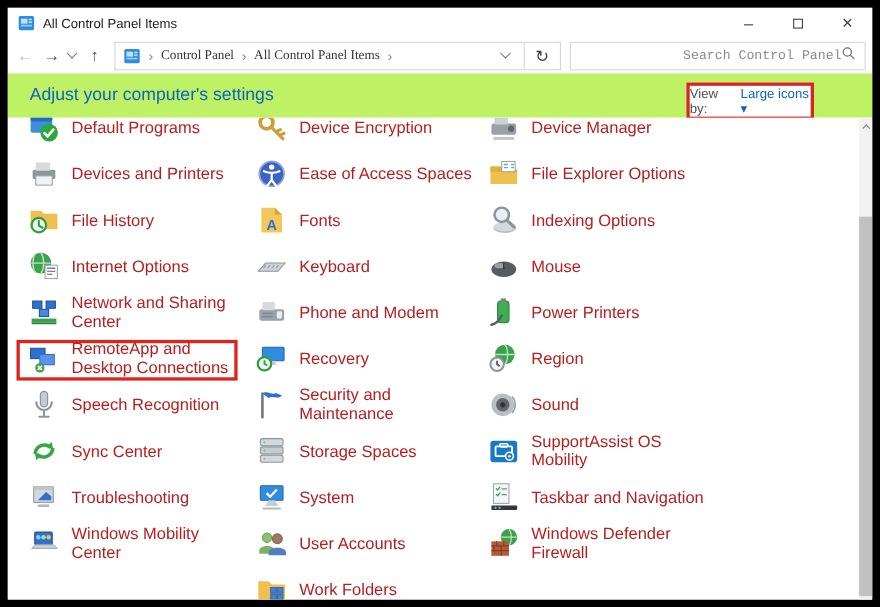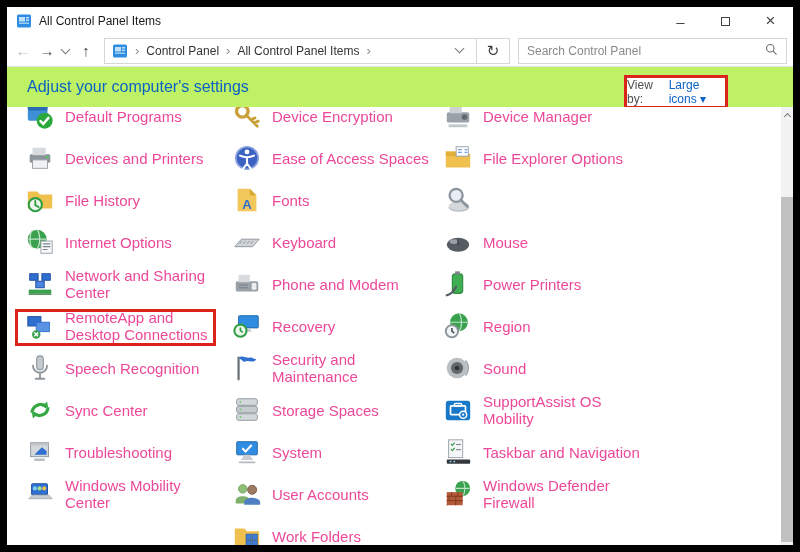--- a/index.html
+++ b/index.html
@@ -26,50 +26,50 @@
   .navbtn { width:24px; height:24px; display:flex; align-items:center; justify-content:center;
             font-size:15px; color:#4a4a4a; }
   .navbtn.disabled { color:#bcbcbc; }
   .chev { width:7px; height:7px; border-right:1.5px solid #7a7a7a; border-bottom:1.5px solid #7a7a7a;
           transform:rotate(45deg); display:inline-block; margin:0 5px 3px 3px; }
   .addressbar { height:26px; flex:0 0 372px; margin-left:6px; border:1px solid #d6d6d6;
                 border-right:none; display:flex; align-items:center; padding:0 4px 0 7px;
                 font-size:12px; color:#333; background:#fff; }
   .addressbar .app-icon { width:16px; height:16px; display:inline-flex; flex:none; }
   .crumb-sep { color:#8a8a8a; margin:0 7px; font-size:13px; }
-  .crumb { white-space:nowrap; }
+  .crumb { white-space:nowrap;font-family:Liberation Serif, serif; }
   .addr-chev { margin-left:auto; margin-right:4px; }
   .refresh-btn { height:26px; width:34px; border:1px solid #d6d6d6; display:flex;
                  align-items:center; justify-content:center; font-size:15px; color:#3f3f3f;
                  background:#fff; }
   .searchbox { height:26px; flex:1; margin-left:8px; border:1px solid #d6d6d6; display:flex;
                align-items:center; background:#fff; padding:0 8px; }
   .searchbox input { flex:1; border:none; outline:none; font-size:12px; color:#333;
-                     font-family:Liberation Sans, sans-serif; }
+                     font-family:Liberation Mono, monospace;text-align:right; }
   .searchbox input::placeholder { color:#8a8a8a; }
 
   
   .header { position:relative; height:40px; background:#bef264; }
   .page-title { position:absolute; left:20px; top:11px; font-size:16px; color:#0b62c4; }
-  .viewby { position:absolute; left:617px; top:8px; width:104px; height:34px;
+  .viewby { position:absolute; left:617px; top:8px; width:116px; height:34px;
             border:3px solid #dc231c; display:flex; align-items:center; justify-content:center;
             font-size:12px; gap:6px; background:#fff; }
   .viewby .vb-label { color:#4f4f4f; }
   .viewby .vb-value { color:#0b62c4; cursor:default; }
 
   
   .content { position:relative; height:452px; background:#fff; overflow:hidden; }
   .column { position:absolute; top:-12px; }
   .col0 { left:18px;  width:202px; }
   .col1 { left:225px; width:206px; }
   .col2 { left:436px; width:226px; }
   .cpl-item { height:42px; display:flex; align-items:center; cursor:default; }
   .cpl-item .ic { width:30px; height:30px; flex:none; display:flex; align-items:center;
                   justify-content:center; }
-  .cpl-item .label { margin-left:10px; font-size:15px; line-height:17px; color:#ec4899; }
+  .cpl-item .label { margin-left:10px; font-size:15px; line-height:17px; color:#b91c1c; }
   .col0 .label { width:172px; }
   .col1 .label { width:185px; }
   .col2 .label { width:172px; }
 
   .annotation-box { position:absolute; border:3px solid #dc231c; pointer-events:none; z-index:6; }
   #pf-box { left:8px; top:202px; width:201px; height:37px; }
 
   
   .scrollbar { position:absolute; right:0; top:0; width:12px; height:452px; background:#f2f2f2; }
   .sb-btn { position:absolute; left:0; width:12px; height:15px; display:flex;
@@ -415,20 +415,21 @@
         </div>
         <div class="cpl-item">
           <span class="ic">
             <svg viewBox="0 0 32 32" width="30" height="30">
               <ellipse cx="17" cy="24" rx="11" ry="4.5" fill="#b9bec3"></ellipse>
               <ellipse cx="17" cy="22.5" rx="11" ry="4.5" fill="#d4d8db"></ellipse>
               <circle cx="14" cy="11" r="7" fill="#e8eef4" stroke="#8d959c" stroke-width="2.4"></circle>
               <path d="M19 16l7 7" stroke="#8d959c" stroke-width="3" stroke-linecap="round"></path>
             </svg>
           </span>
+          <span class="label">Indexing Options</span>
         </div>
         <div class="cpl-item">
           <span class="ic">
             <svg viewBox="0 0 32 32" width="30" height="30">
               <ellipse cx="16" cy="19" rx="12" ry="7.5" fill="#565c62"></ellipse>
               <ellipse cx="12" cy="15.5" rx="5" ry="2.5" fill="#9aa1a8"></ellipse>
               <path d="M16 13v6" stroke="#30353a" stroke-width="1.5"></path>
             </svg>
           </span>
           <span class="label">Mouse</span>

